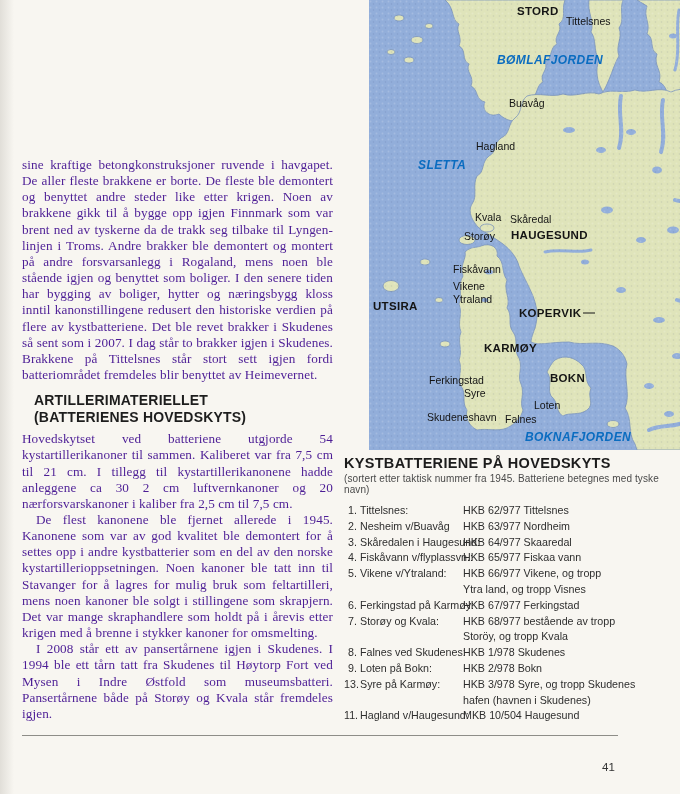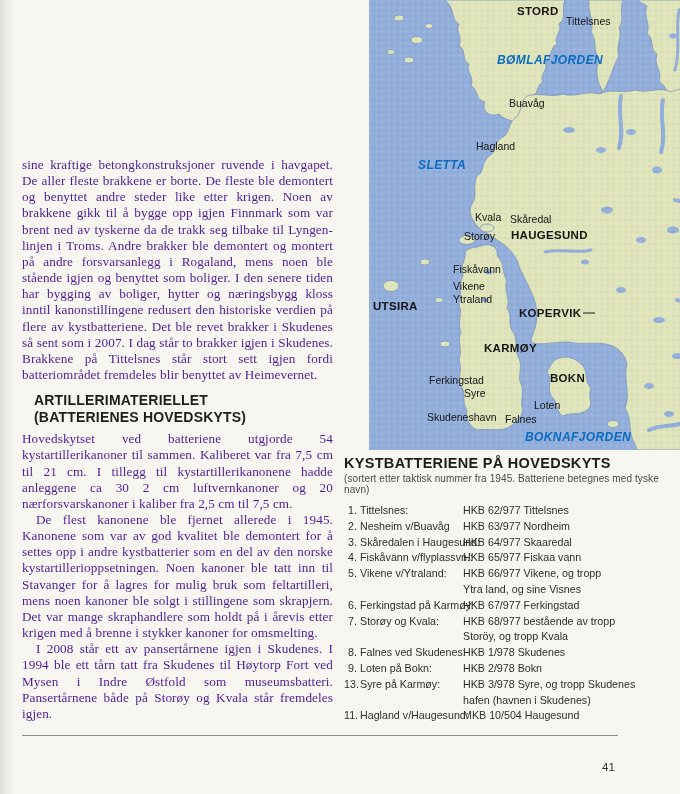--- a/index.html
+++ b/index.html
@@ -179,21 +179,21 @@
       <span class="des"><span>HKB 64/977 Skaaredal</span></span>
     </div>
     <div class="brow">
       <span class="num">4.</span>
       <span class="place">Fiskåvann v/flyplassvn.:</span>
       <span class="des"><span>HKB 65/977 Fiskaa vann</span></span>
     </div>
     <div class="brow">
       <span class="num">5.</span>
       <span class="place">Vikene v/Ytraland:</span>
-      <span class="des"><span>HKB 66/977 Vikene, og tropp</span><span class="des2">Ytra land, og sine Visnes</span></span>
+      <span class="des"><span>HKB 66/977 Vikene, og tropp</span><span class="des2">Ytra land, og tropp Visnes</span></span>
     </div>
     <div class="brow">
       <span class="num">6.</span>
       <span class="place">Ferkingstad på Karmøy:</span>
       <span class="des"><span>HKB 67/977 Ferkingstad</span></span>
     </div>
     <div class="brow">
       <span class="num">7.</span>
       <span class="place">Storøy og Kvala:</span>
       <span class="des"><span>HKB 68/977 bestående av tropp</span><span class="des2">Storöy, og tropp Kvala</span></span>

